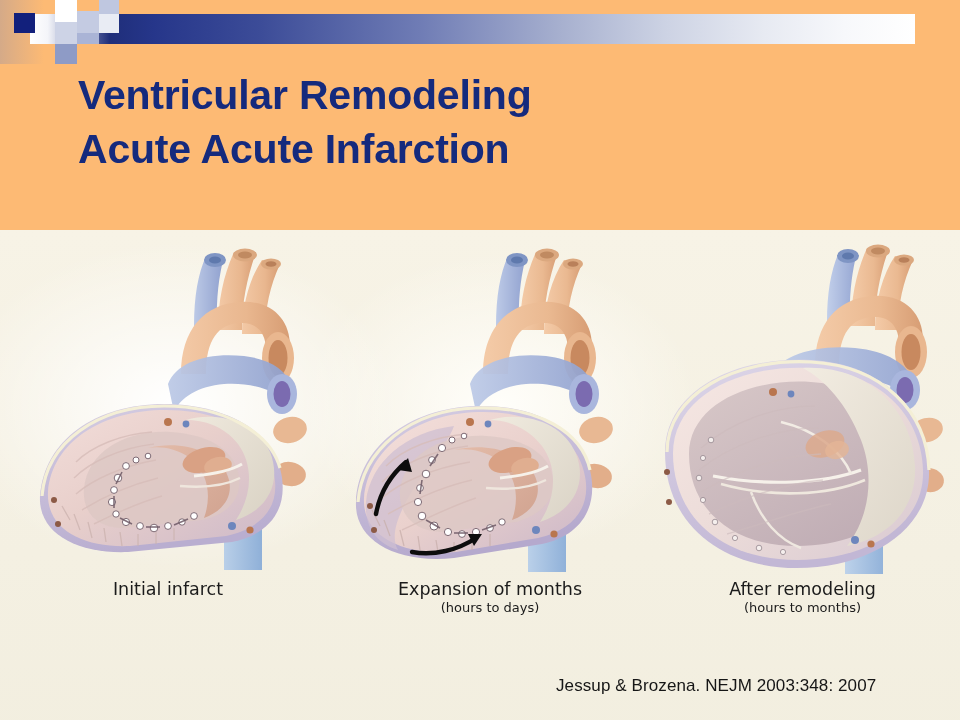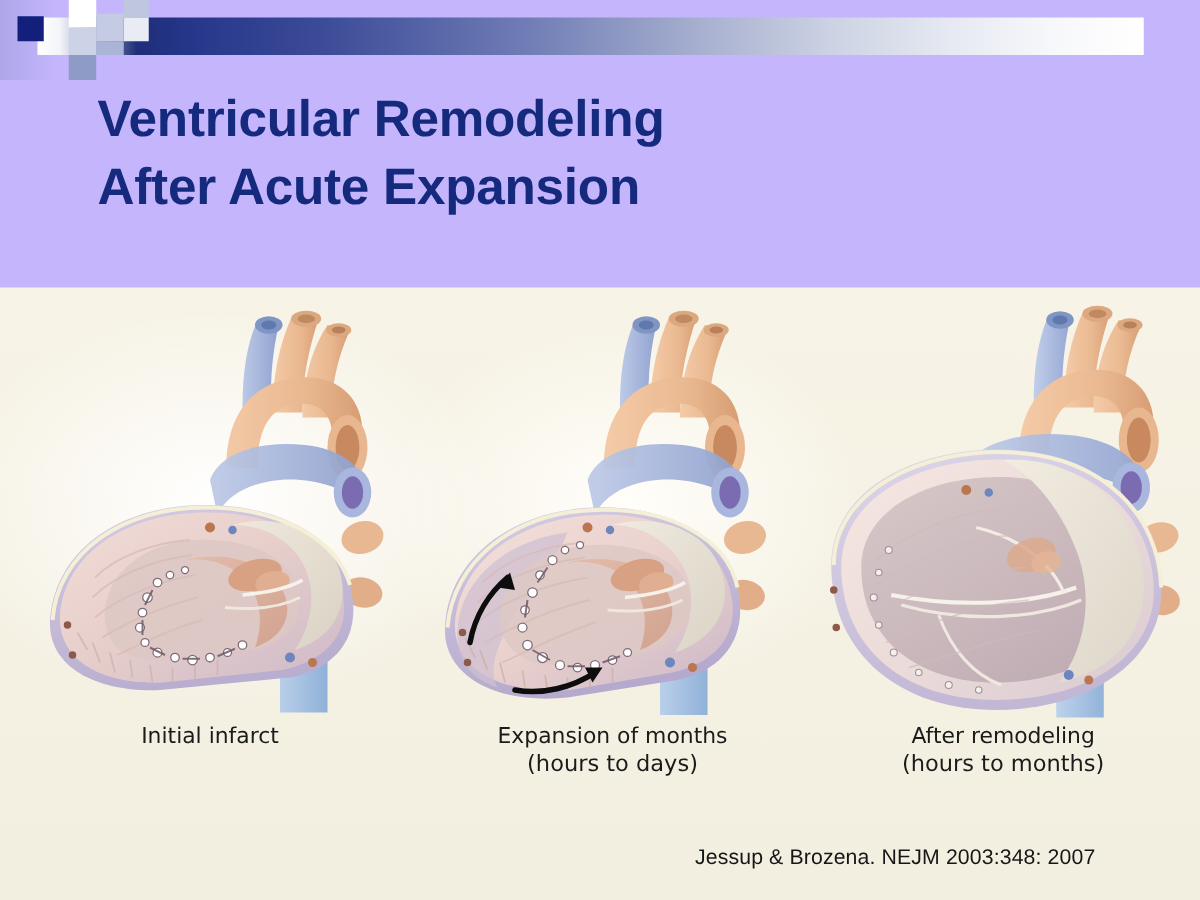--- a/index.html
+++ b/index.html
@@ -12,21 +12,21 @@
     height: 720px;
     overflow: hidden;
     font-family: "Liberation Sans", sans-serif;
     position: relative;
   }
 
   
   .slide {
     position: absolute;
     inset: 0;
-    background: #c4b5fd;
+    background: #fdba74;
   }
 
   
   .header-band {
     position: absolute;
     left: 0;
     top: 0;
     width: 960px;
     height: 64px;
     overflow: hidden;
@@ -116,21 +116,21 @@
     width: 100%;
     top: 348px;
     text-align: center;
     color: #1b1b1b;
     font-family: "DejaVu Sans", sans-serif;
     font-size: 17.5px;
     line-height: 1.28;
   }
   .caption .sub {
     display: block;
-    font-size: 18px;
+    font-size: 13px;
   }
 
   
   .citation {
     position: absolute;
     left: 556px;
     top: 676px;
     color: #161616;
     font-family: "Liberation Sans", sans-serif;
     font-size: 17px;
@@ -151,21 +151,21 @@
     <div class="sq sq-h"></div>
     <div class="sq sq-e"></div>
     <div class="sq sq-f"></div>
     <div class="sq sq-c"></div>
     <div class="sq sq-d"></div>
     <div class="sq sq-a"></div>
   </div>
 
   <div class="title">
     <span class="title-line">Ventricular Remodeling</span>
-    <span class="title-line">After Acute Expansion</span>
+    <span class="title-line">Acute Acute Infarction</span>
   </div>
 
   <div class="figure-panel">
     <div class="stage">
 
       <div class="panel panel-1">
         <div class="heart-wrap">
           <svg class="heart-svg" viewBox="0 0 300 345" preserveAspectRatio="xMidYMid meet">
             <defs>
               <linearGradient id="g1-myo" x1="0" y1="0" x2="1" y2="1">

